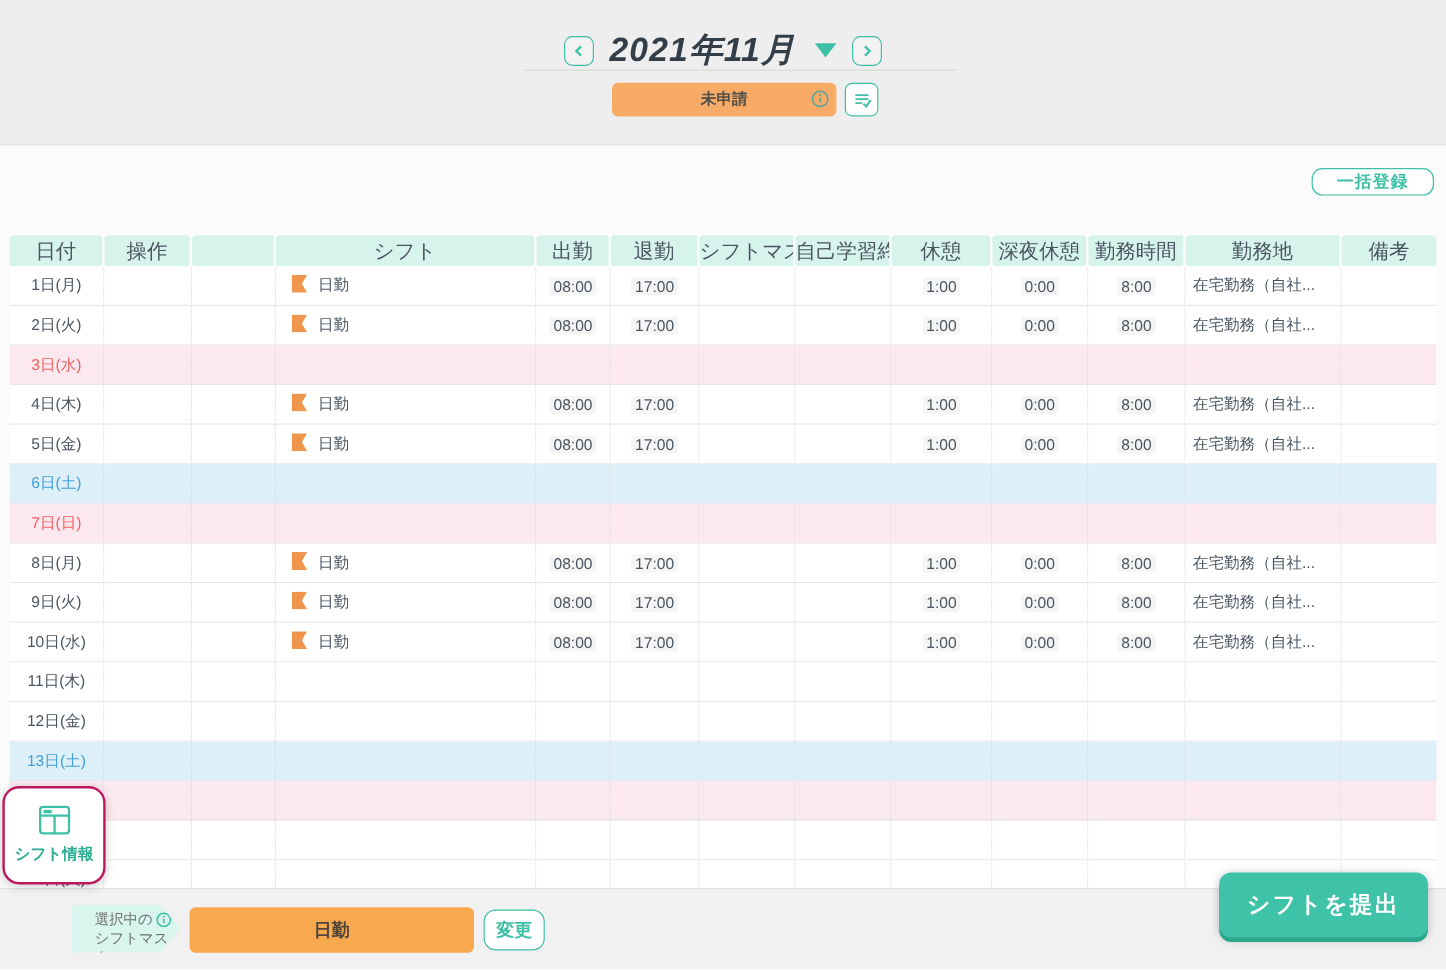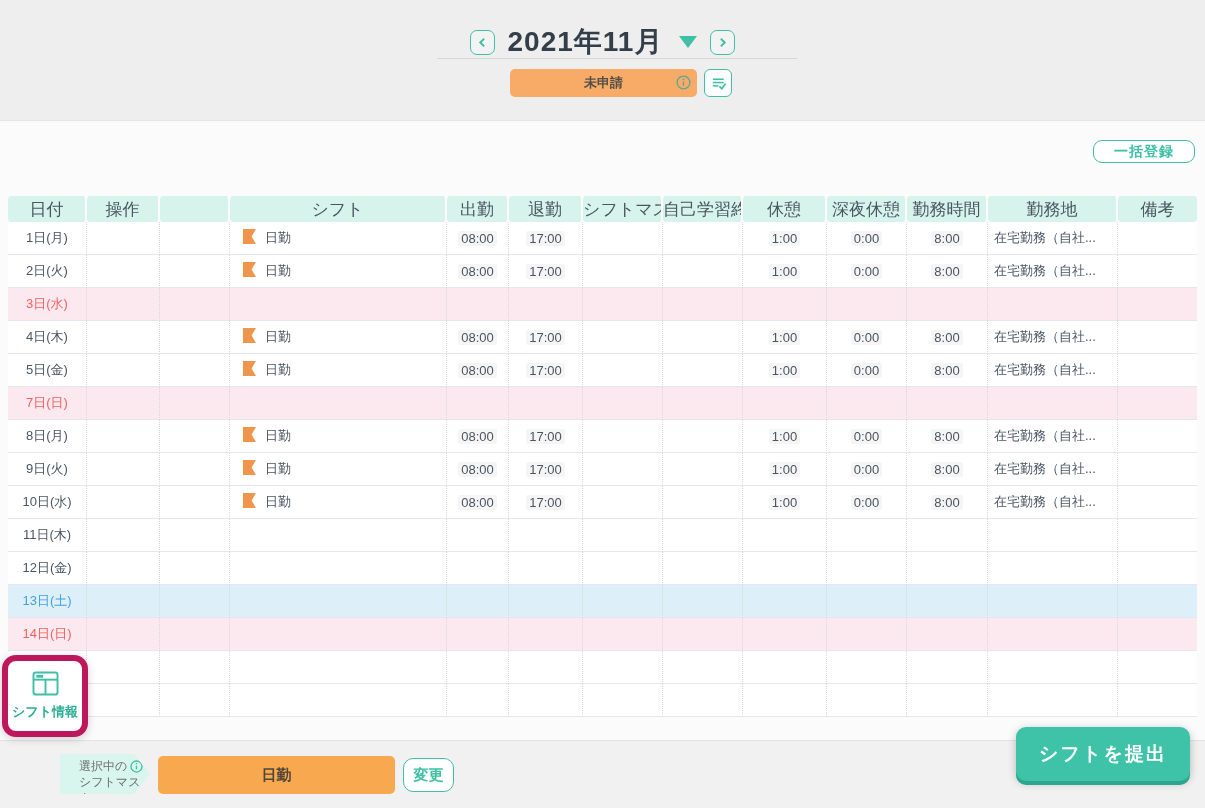--- a/index.html
+++ b/index.html
@@ -2,21 +2,21 @@
 <html><head>
 <meta charset="utf-8">
 <style>
   * { margin:0; padding:0; box-sizing:border-box; }
   html,body { width:1205px; height:808px; }
   body { font-family:"Liberation Sans","DejaVu Sans",sans-serif; background:#fff; }
   .page { position:relative; width:1205px; height:808px; overflow:hidden; background:#FBFBFB; }
 
   
   .top-band { position:absolute; top:0; left:0; width:100%; height:121px; background:#EEEEEE; border-bottom:1px solid #E4E4E4; }
-  .month-nav { display:flex; justify-content:center; align-items:center; gap:13px; padding-top:23px; }
+  .month-nav { display:flex; justify-content:center; align-items:center; gap:13px; padding-top:23px;font-style:italic; }
   .nav-btn { width:25px; height:25px; border:1.5px solid #3FC0A6; border-radius:7px; background:#F3F3F3; display:flex; align-items:center; justify-content:center; cursor:pointer; }
   .month-title { font-size:28px; font-weight:bold; color:#333E49; letter-spacing:1px; }
   .caret-down { width:0; height:0; border-left:9px solid transparent; border-right:9px solid transparent; border-top:12px solid #3FC0A6; margin-left:3px; cursor:pointer; }
   .title-divider { position:absolute; top:58px; left:437px; width:360px; height:1px; background:#D7D7D7; }
   .status-badge { position:absolute; left:510px; top:69px; width:187px; height:28px; background:#F7AB66; border-radius:5px; display:flex; align-items:center; justify-content:center; font-size:13px; font-weight:bold; color:#53504A; }
   .badge-info { position:absolute; right:6px; top:6px; display:flex; }
   .list-check-btn { position:absolute; left:704px; top:69px; width:28px; height:28px; background:#FDFDFD; border:1.5px solid #3FC0A6; border-radius:6px; display:flex; align-items:center; justify-content:center; cursor:pointer; }
 
   
   .bulk-register { position:absolute; top:140px; left:1093px; width:102px; height:23px; background:#fff; border:1.5px solid #3FC0A6; border-radius:9px; color:#3FC0A6; font-size:14px; font-weight:bold; display:flex; align-items:center; justify-content:center; letter-spacing:1px; cursor:pointer; }
@@ -34,21 +34,21 @@
   .c-loc  { text-align:left; padding-left:6px; }
   .flag { display:inline-block; width:13px; height:15px; background:#F0964C; clip-path:polygon(0 0,100% 0,66% 50%,100% 100%,0 100%); margin-right:9px; vertical-align:-2px; }
   .val { background:#F5F5F5; padding:0 3px; border-radius:2px; }
   .val:empty { background:none; padding:0; }
   tr.row-holiday td { background:#FCE9F0; }
   tr.row-holiday .c-date { color:#F2605F; }
   tr.row-saturday td { background:#DDF0FA; }
   tr.row-saturday .c-date { color:#45A0D8; }
 
   
-  .shift-info-card { position:absolute; left:2px; top:655px; width:86px; height:82px; background:#fff; border:6px solid #be185d; border-radius:14px; box-shadow:0 2px 8px rgba(0,0,0,.18); z-index:5; display:flex; flex-direction:column; align-items:center; justify-content:center; gap:7px; cursor:pointer; }
+  .shift-info-card { position:absolute; left:2px; top:655px; width:86px; height:82px; background:#fff; border:2px solid #be185d; border-radius:14px; box-shadow:0 2px 8px rgba(0,0,0,.18); z-index:5; display:flex; flex-direction:column; align-items:center; justify-content:center; gap:7px; cursor:pointer; }
   .shift-info-label { font-size:13px; font-weight:bold; color:#2BAE93; }
 
   
   .bottom-bar { position:absolute; bottom:0; left:0; width:100%; height:68px; background:#F1F1F2; border-top:1px solid #E3E3E3; z-index:4; }
   .selected-tag { position:absolute; left:60px; top:13px; width:90px; height:40px; background:#D8F5EE; clip-path:polygon(0 0,82% 0,100% 50%,82% 100%,0 100%); font-size:12px; color:#6E6E6E; padding:4px 0 0 19px; line-height:16px; }
   .tag-line { display:flex; align-items:center; gap:3px; }
   .master-btn { position:absolute; left:158px; top:15px; width:237px; height:38px; background:#F8A950; border-radius:5px; color:#4F4639; font-size:15px; font-weight:bold; display:flex; align-items:center; justify-content:center; cursor:pointer; }
   .change-btn { position:absolute; left:403px; top:17px; width:51px; height:34px; background:#fff; border:1.5px solid #3FC0A6; border-radius:10px; color:#3FC0A6; font-size:15px; font-weight:bold; display:flex; align-items:center; justify-content:center; cursor:pointer; }
   .submit-btn { position:absolute; right:15px; bottom:27px; width:174px; height:54px; background:#3EC3A8; border-radius:10px; color:#fff; font-size:19px; font-weight:bold; display:flex; align-items:center; justify-content:center; letter-spacing:2px; box-shadow:0 4px 0 #2BA78E, 0 2px 8px rgba(0,0,0,.25); z-index:6; cursor:pointer; }
 </style>
@@ -207,20 +207,35 @@
             <td class="c-time"><span class="val">17:00</span></td>
             <td class="c-time"><span class="val"></span></td>
             <td class="c-time"><span class="val"></span></td>
             <td class="c-time"><span class="val">1:00</span></td>
             <td class="c-time"><span class="val">0:00</span></td>
             <td class="c-time"><span class="val">8:00</span></td>
             <td class="c-loc">在宅勤務（自社...</td>
             <td></td>
           </tr>
 
+          <tr class="row-saturday">
+            <td class="c-date">6日(土)</td>
+            <td></td>
+            <td></td>
+            <td class="c-shift"><span></span></td>
+            <td class="c-time"><span class="val"></span></td>
+            <td class="c-time"><span class="val"></span></td>
+            <td class="c-time"><span class="val"></span></td>
+            <td class="c-time"><span class="val"></span></td>
+            <td class="c-time"><span class="val"></span></td>
+            <td class="c-time"><span class="val"></span></td>
+            <td class="c-time"><span class="val"></span></td>
+            <td class="c-loc"></td>
+            <td></td>
+          </tr>
 
           <tr class="row-holiday">
             <td class="c-date">7日(日)</td>
             <td></td>
             <td></td>
             <td class="c-shift"><span></span></td>
             <td class="c-time"><span class="val"></span></td>
             <td class="c-time"><span class="val"></span></td>
             <td class="c-time"><span class="val"></span></td>
             <td class="c-time"><span class="val"></span></td>

